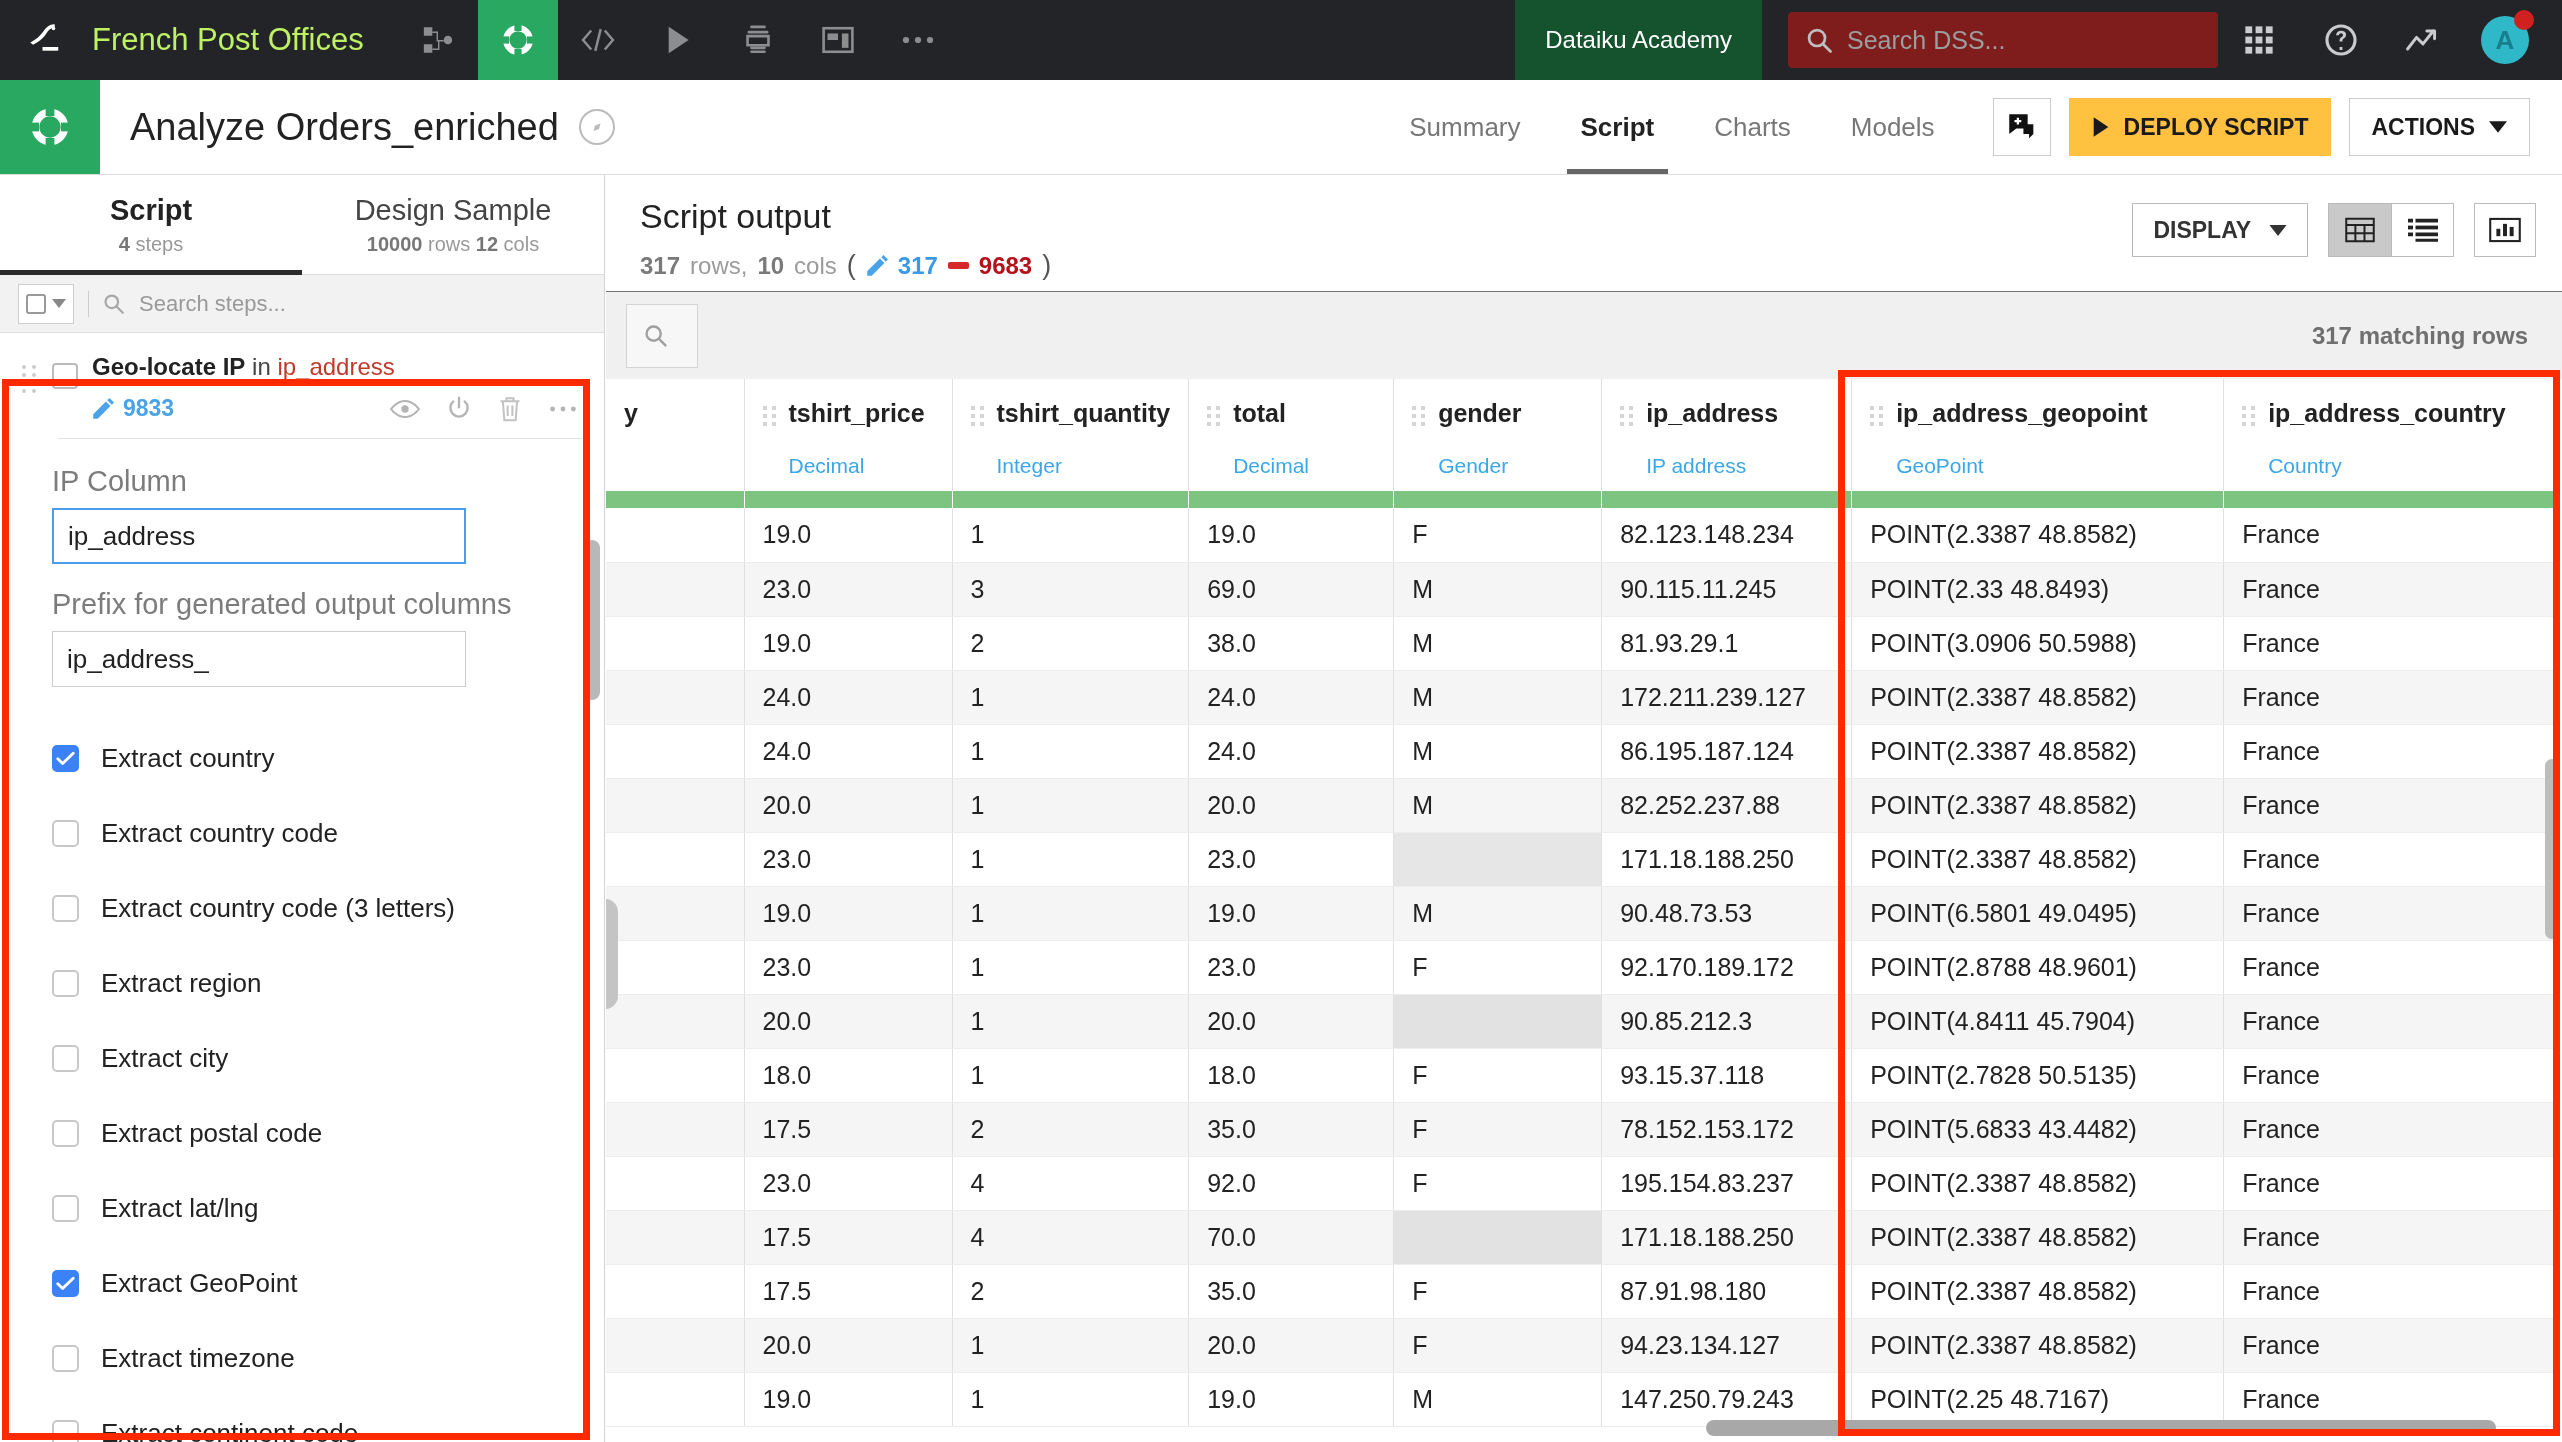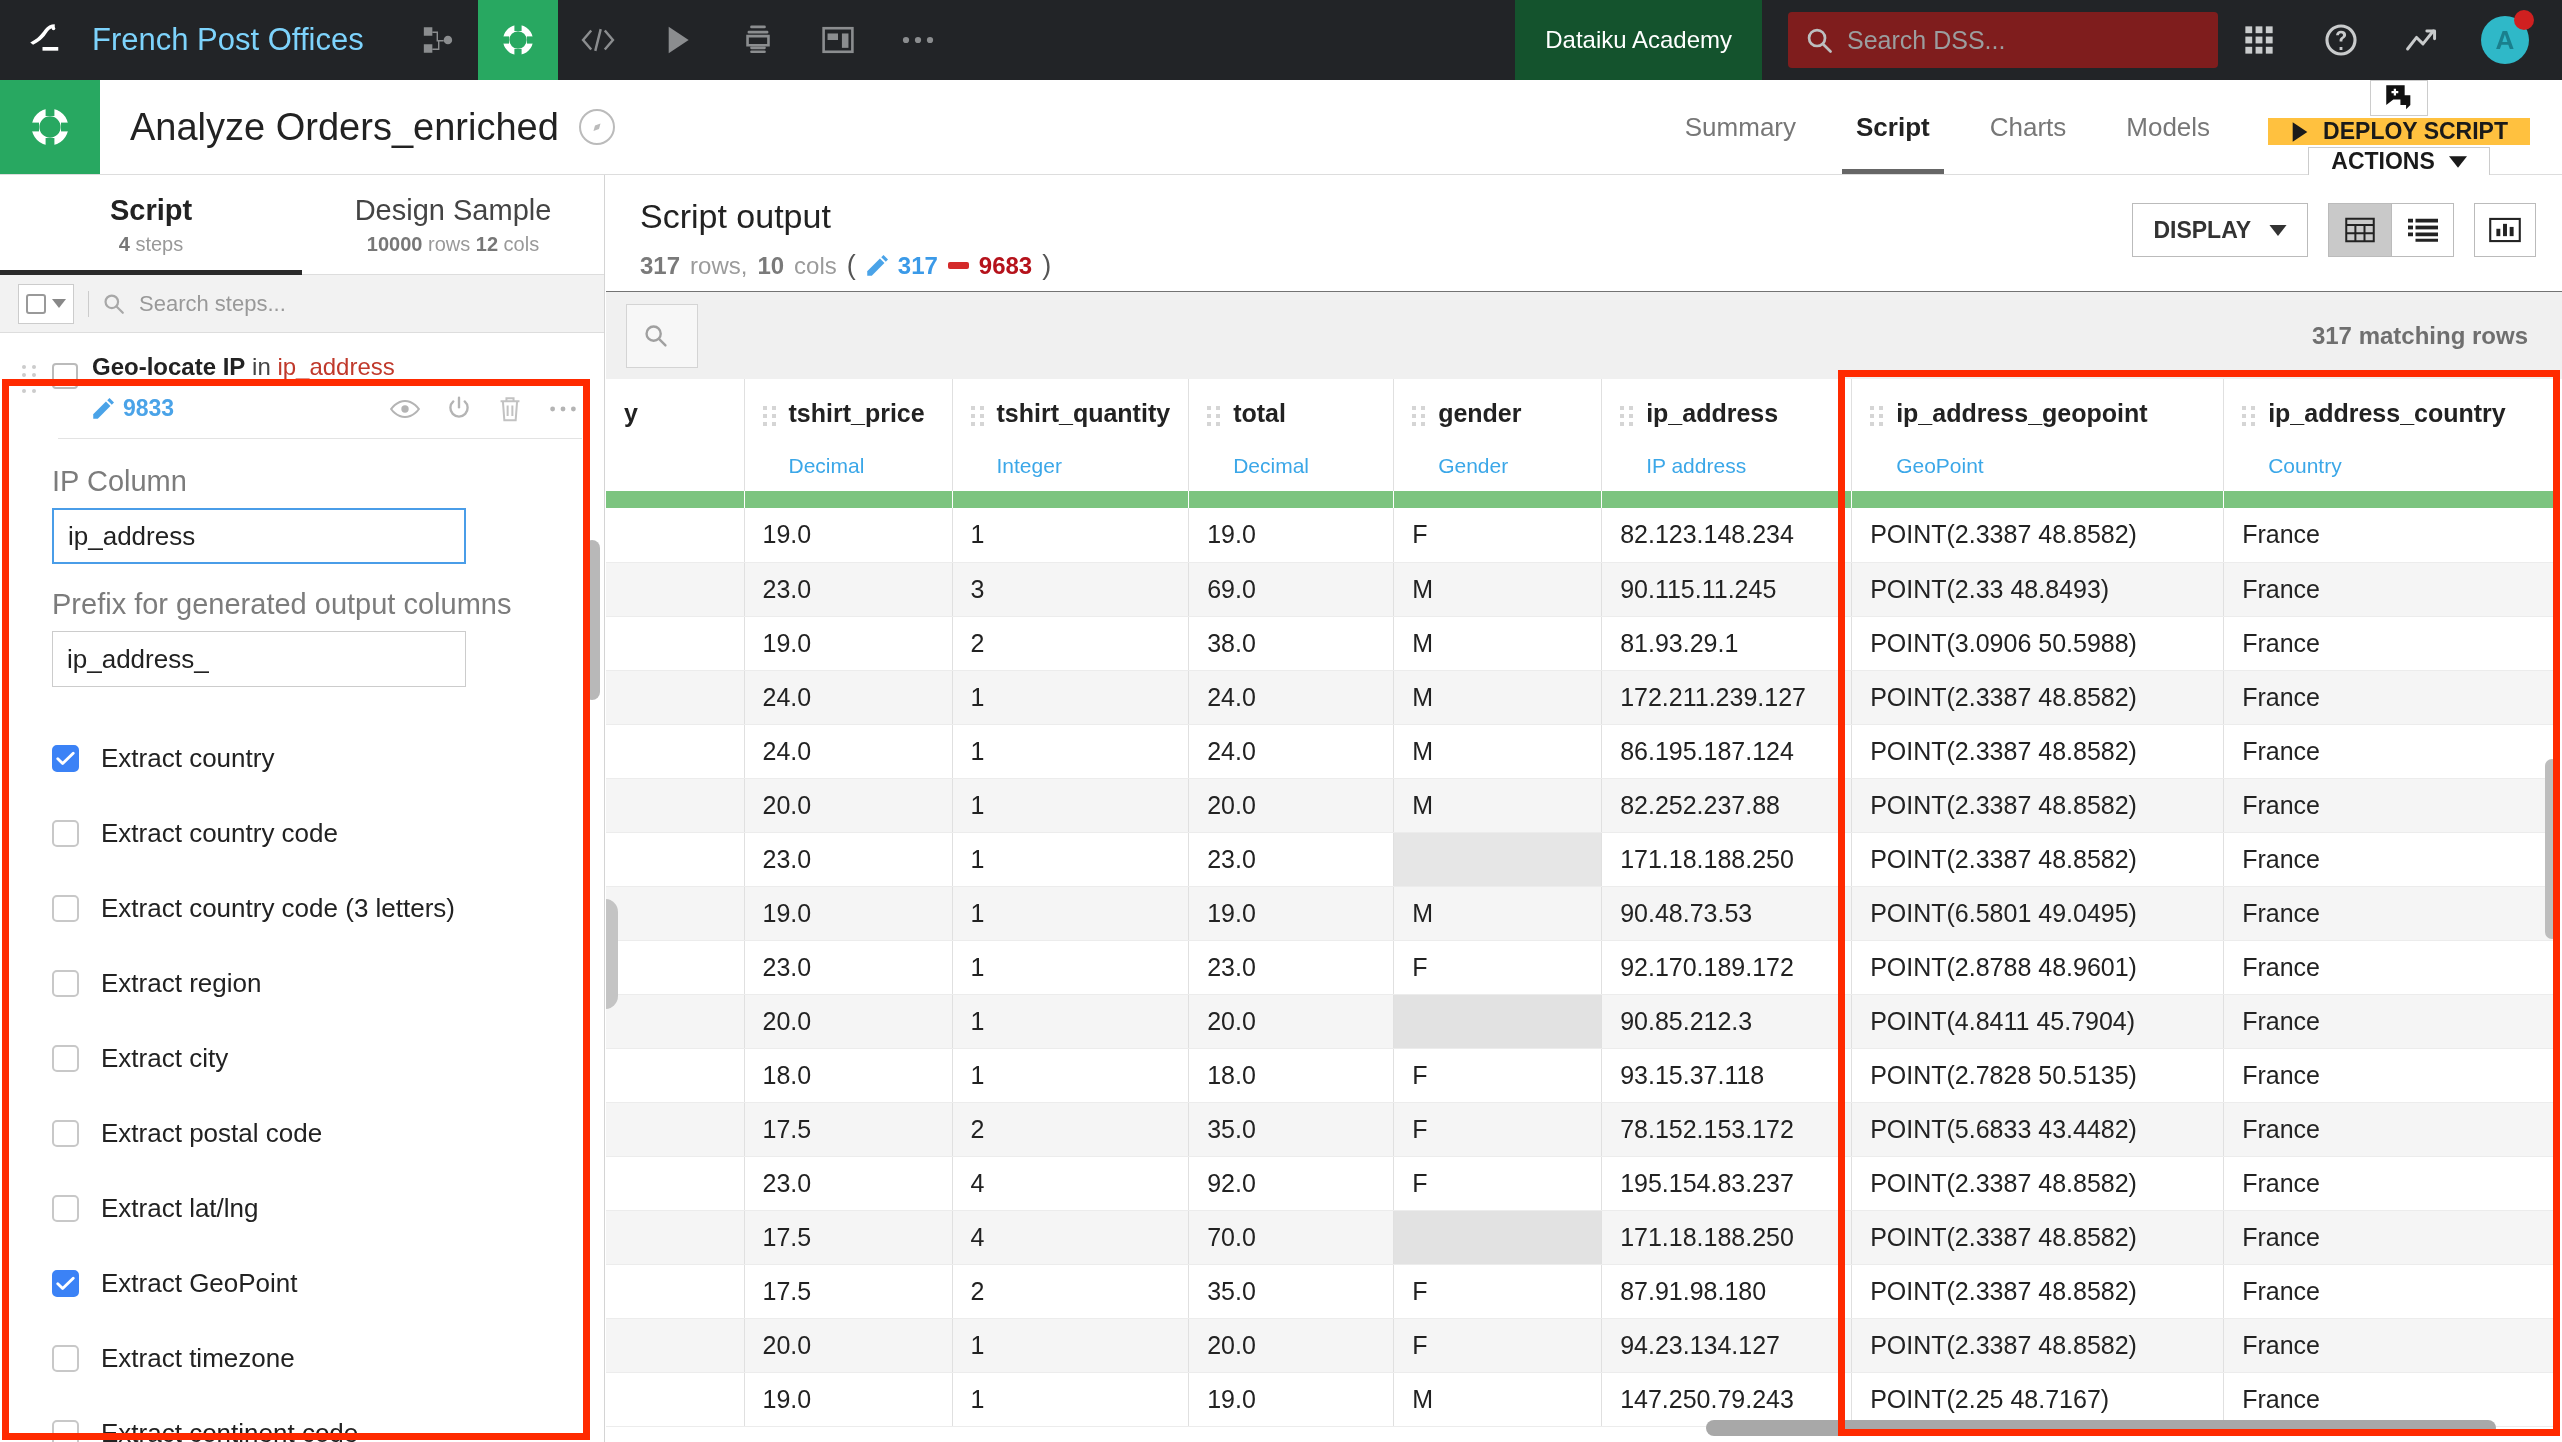--- a/index.html
+++ b/index.html
@@ -12,21 +12,21 @@
 
   
   .navbar {
     position: absolute; top: 0; left: 0; width: 2562px; height: 80px;
     background: #222427; display: flex; align-items: stretch;
   }
   .nav-logo {
     width: 92px; display: flex; align-items: center; justify-content: center;
   }
   .nav-project-title {
-    color: #7dd3fc; font-size: 31px; font-weight: 400;
+    color: #bef264; font-size: 31px; font-weight: 400;
     display: flex; align-items: center; padding-right: 34px; white-space: nowrap;
   }
   .nav-icon-btn {
     width: 80px; display: flex; align-items: center; justify-content: center;
   }
   .nav-icon-btn.active { background: #28a861; }
   .nav-spacer { flex: 1; }
   .nav-academy {
     background: #14532d; color: #fff; font-size: 24px;
     display: flex; align-items: center; padding: 0 30px; white-space: nowrap;
@@ -71,21 +71,21 @@
   .sub-tabs { display: flex; align-items: stretch; gap: 0; }
   .sub-tab {
     display: flex; align-items: center; padding: 0 30px;
     font-size: 26px; color: #777; position: relative; white-space: nowrap;
   }
   .sub-tab.active { color: #222; font-weight: bold; }
   .sub-tab.active::after {
     content: ""; position: absolute; bottom: 0; left: 16px; right: 16px;
     height: 5px; background: #666;
   }
-  .sub-actions { display: flex; align-items: center; gap: 2px; padding: 0 32px 0 28px; flex-direction: column; }
+  .sub-actions { display: flex; align-items: center; gap: 18px; padding: 0 32px 0 28px; }
   .icon-sq-btn {
     width: 58px; height: 58px; border: 1px solid #ccc; background: #fff;
     display: flex; align-items: center; justify-content: center;
   }
   .deploy-btn {
     height: 58px; background: #ffc13f; color: #1a1a1a; font-size: 23px; font-weight: bold;
     display: flex; align-items: center; gap: 13px; padding: 0 22px; white-space: nowrap;
   }
   .actions-btn {
     height: 58px; border: 1px solid #ccc; background: #fff; color: #1a1a1a;

